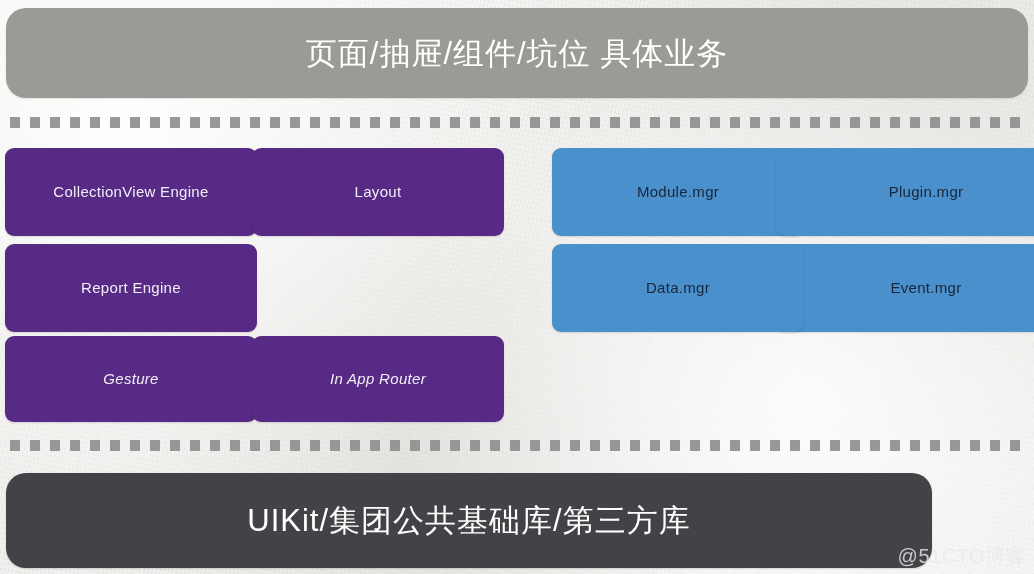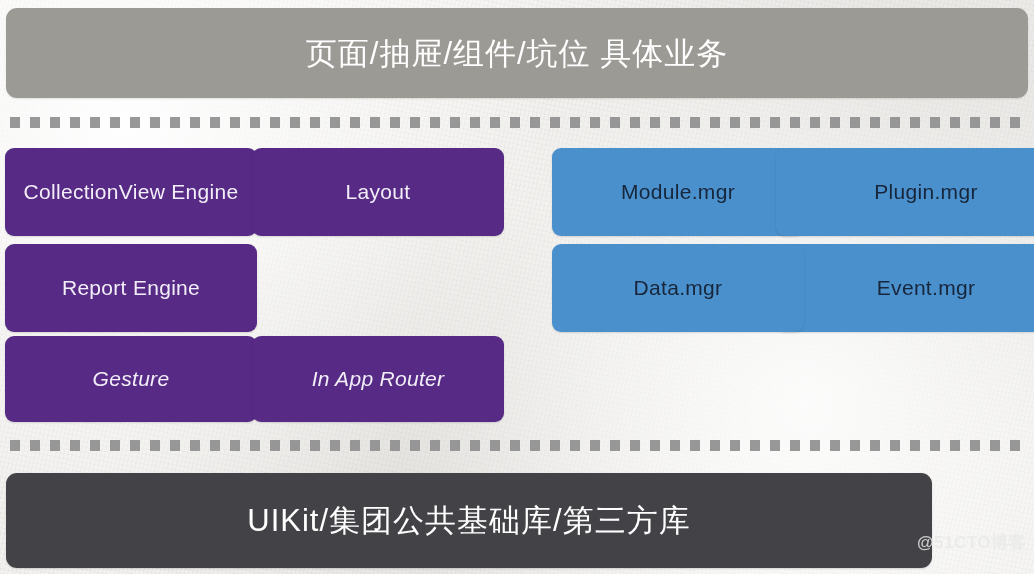--- a/index.html
+++ b/index.html
@@ -29,21 +29,21 @@
       radial-gradient(circle at 88% 14%, rgba(205,203,199,0.35) 0%, rgba(205,203,199,0) 38%),
       repeating-linear-gradient(103deg, rgba(198,196,192,0.17) 0px, rgba(198,196,192,0.17) 1px, rgba(255,255,255,0) 1px, rgba(255,255,255,0) 4px),
       repeating-linear-gradient(11deg, rgba(190,188,184,0.13) 0px, rgba(190,188,184,0.13) 1px, rgba(255,255,255,0) 1px, rgba(255,255,255,0) 5px),
       linear-gradient(180deg, #f5f4f2 0%, #eeedea 50%, #f2f1ef 100%);
     overflow: hidden;
   }
 
   
   .band {
     position: absolute;
-    border-radius: 11px;
+    border-radius: 20px;
     display: flex;
     align-items: center;
     justify-content: center;
     box-sizing: border-box;
   }
   .band-text {
     color: #ffffff;
     font-size: 31px;
     letter-spacing: 1px;
     white-space: nowrap;
@@ -94,21 +94,21 @@
     position: absolute;
     border-radius: 9px;
     display: flex;
     align-items: center;
     justify-content: center;
     text-align: center;
     box-sizing: border-box;
     box-shadow: 0 1px 2px rgba(0,0,0,0.13);
   }
   .card-label {
-    font-size: 21px;
+    font-size: 15px;
     line-height: 1.32;
     letter-spacing: 0.3px;
     padding: 0 8px;
   }
   .card.purple { background: #562a85; }
   .card.purple .card-label { color: #f2eef7; }
   .card.blue { background: #4a90cd; }
   .card.blue .card-label { color: #17263a; }
 
   
@@ -118,26 +118,25 @@
   .col-4 { left: 771px; width: 300px; }
   
   .row-1 { top: 0px;   height: 88px; }
   .row-2 { top: 96px;  height: 88px; }
   .row-3 { top: 188px; height: 86px; font-style: italic; }
 
   
   #watermark {
     position: absolute;
     right: 8px;
-    bottom: 20px;
-    font-size: 17px;
+    bottom: 4px;
+    font-size: 20px;
     color: rgba(233,233,233,0.80);
     letter-spacing: 0.5px;
     white-space: nowrap;
-    font-weight: bold;
   }
 </style>
 </head>
 <body>
 
 <div id="canvas">
 
   <div id="top-band" class="band">
     <span class="band-text">页面/抽屉/组件/坑位 具体业务</span>
   </div>

